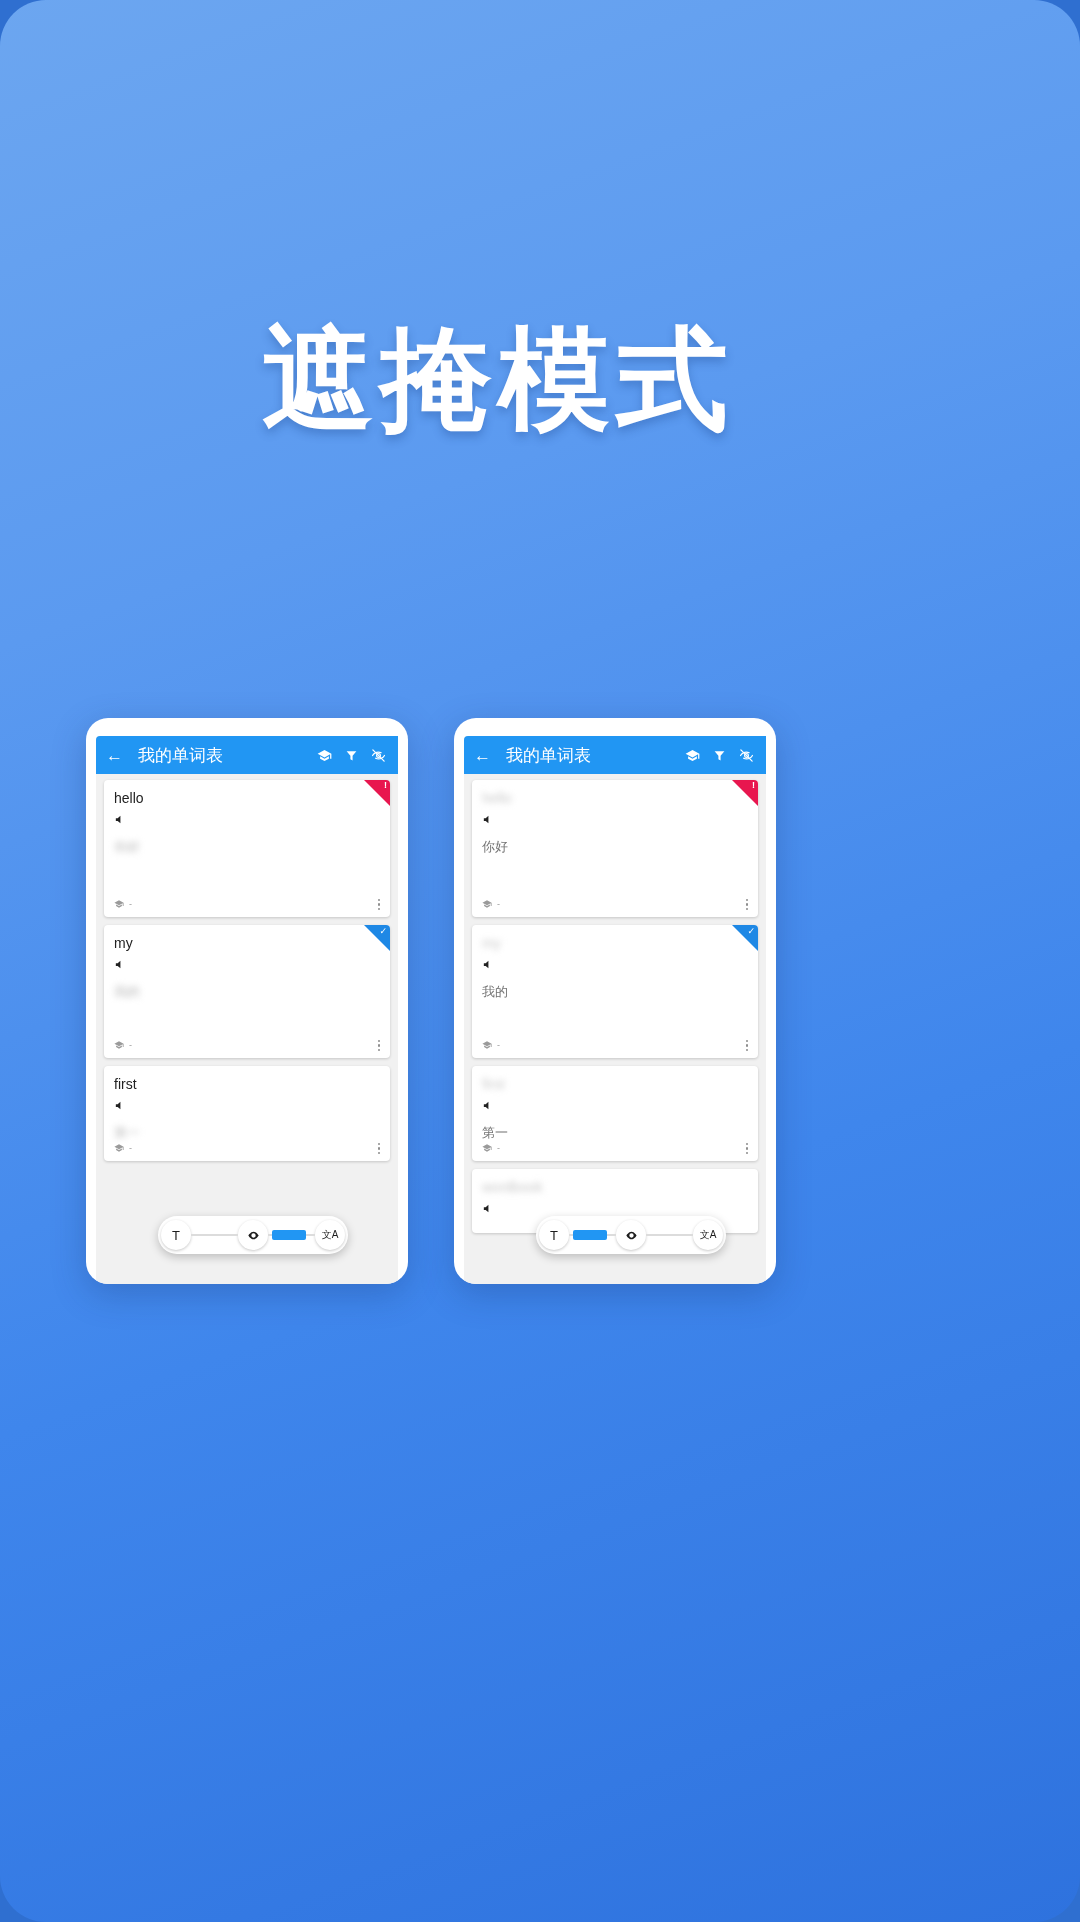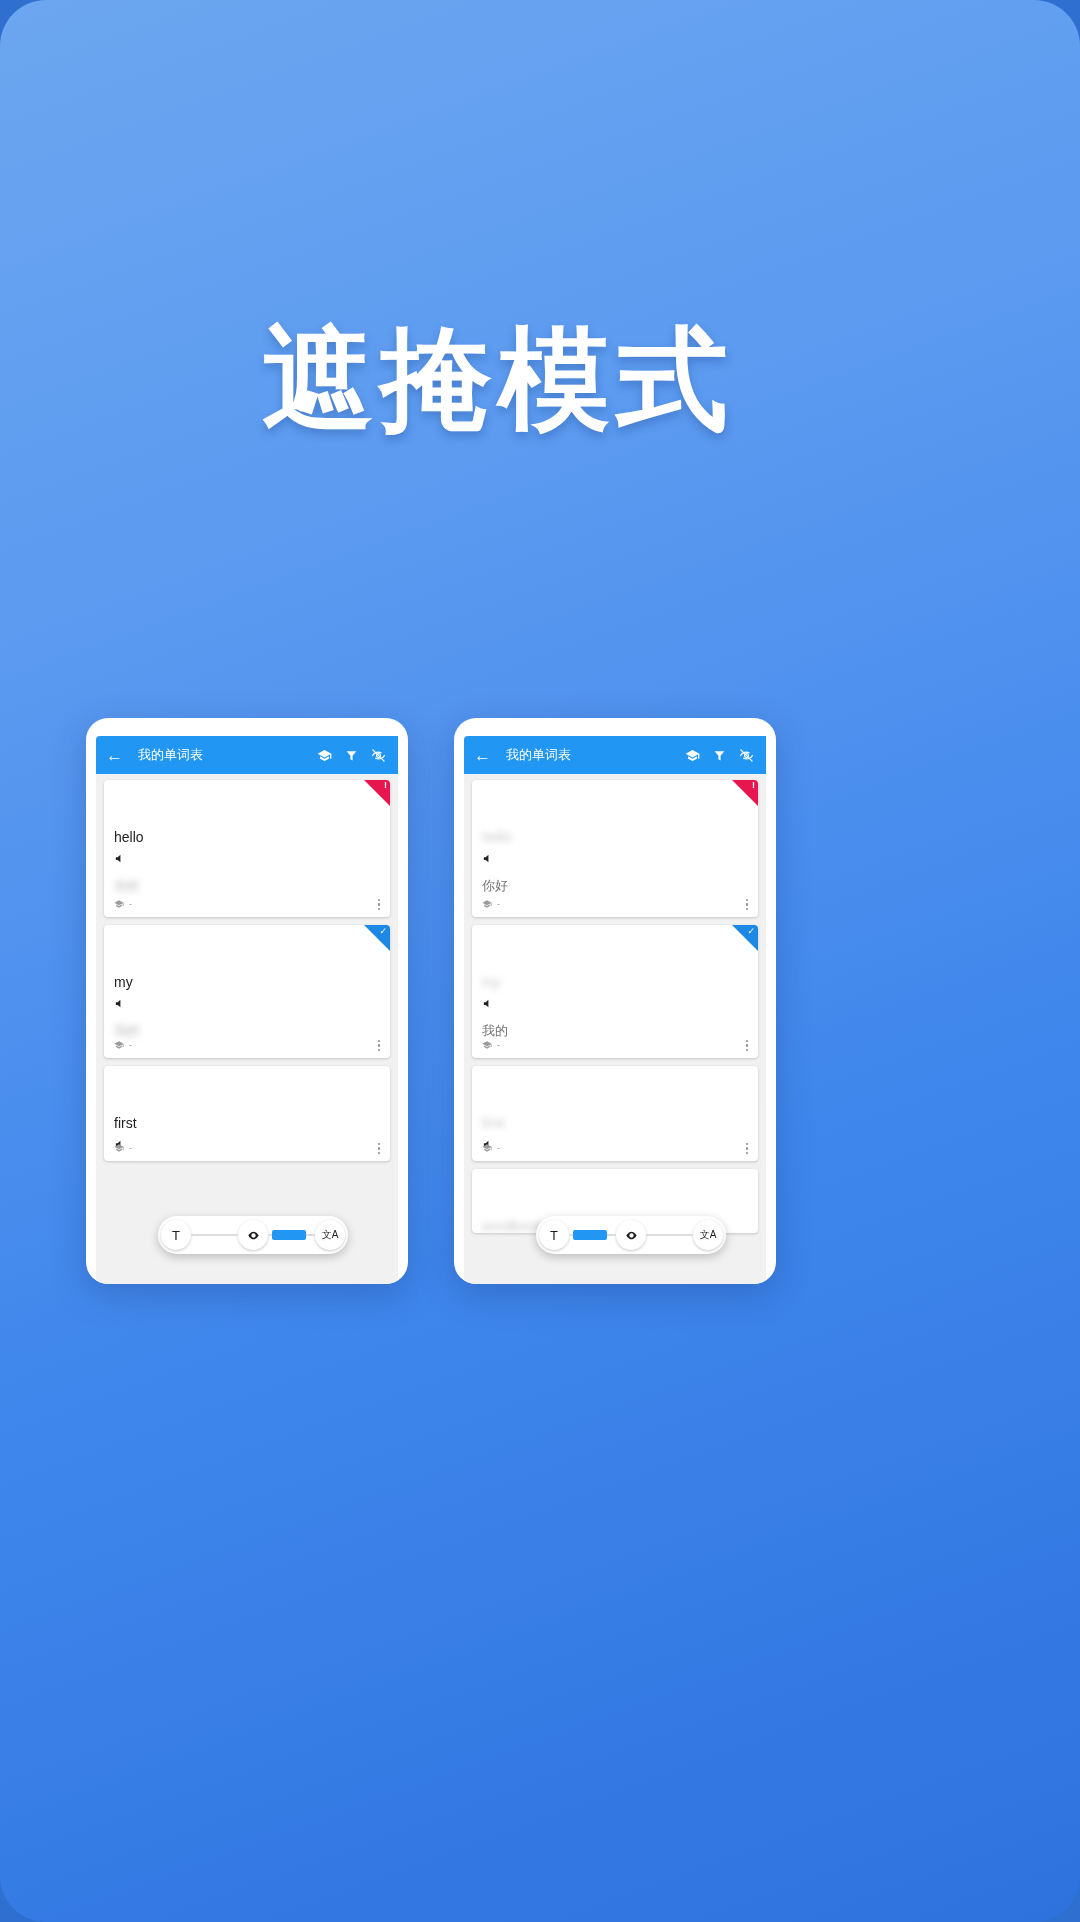--- a/index.html
+++ b/index.html
@@ -35,36 +35,36 @@
   .phone.right{left:454px;}
   .inner{
     position:absolute;left:10px;top:18px;width:302px;height:548px;
     background:#f1f1f1;overflow:hidden;border-top-left-radius:4px;
   }
   .appbar{
     position:relative;height:38px;background:#2196f3;color:#fff;
     display:flex;align-items:center;padding:0 10px;box-sizing:border-box;
   }
   .appbar .back{font-size:17px;line-height:1;width:22px;}
-  .appbar .atitle{font-size:13px;margin-left:10px;flex:1;white-space:nowrap;}
+  .appbar .atitle{font-size:17px;margin-left:10px;flex:1;white-space:nowrap;}
   .appbar .icons{display:flex;align-items:center;gap:13px;padding-right:2px;}
   .appbar .icons svg{display:block;}
 
   .cards{position:relative;padding:6px 8px 0 8px;}
   .card{
     position:relative;background:#fff;border-radius:4px;margin-bottom:8px;
     box-shadow:0 1px 3px rgba(0,0,0,.18);overflow:hidden;
     padding:10px 10px 6px 10px;box-sizing:border-box;
   }
   .card.h1{height:137px;}
   .card.h2{height:133px;}
   .card.h3{height:95px;}
   .card.h4{height:64px;}
 
-  .word{font-size:14px;color:#222;line-height:1.15;min-height:17px;margin-top:39px;}
+  .word{font-size:14px;color:#222;line-height:1.15;min-height:17px;}
   .word.blurred{color:#c9c9c9;filter:blur(3px);}
   .speaker{margin-top:4px;}
   .defn{font-size:13px;color:#737373;margin-top:9px;min-height:16px;}
   .defn.blurred{color:#b9b9b9;filter:blur(3.2px);}
 
   .cardfoot{
     position:absolute;left:10px;bottom:7px;right:10px;
     display:flex;align-items:center;justify-content:space-between;
   }
   .foot-left{display:flex;align-items:center;gap:5px;color:#9a9a9a;font-size:9px;}

